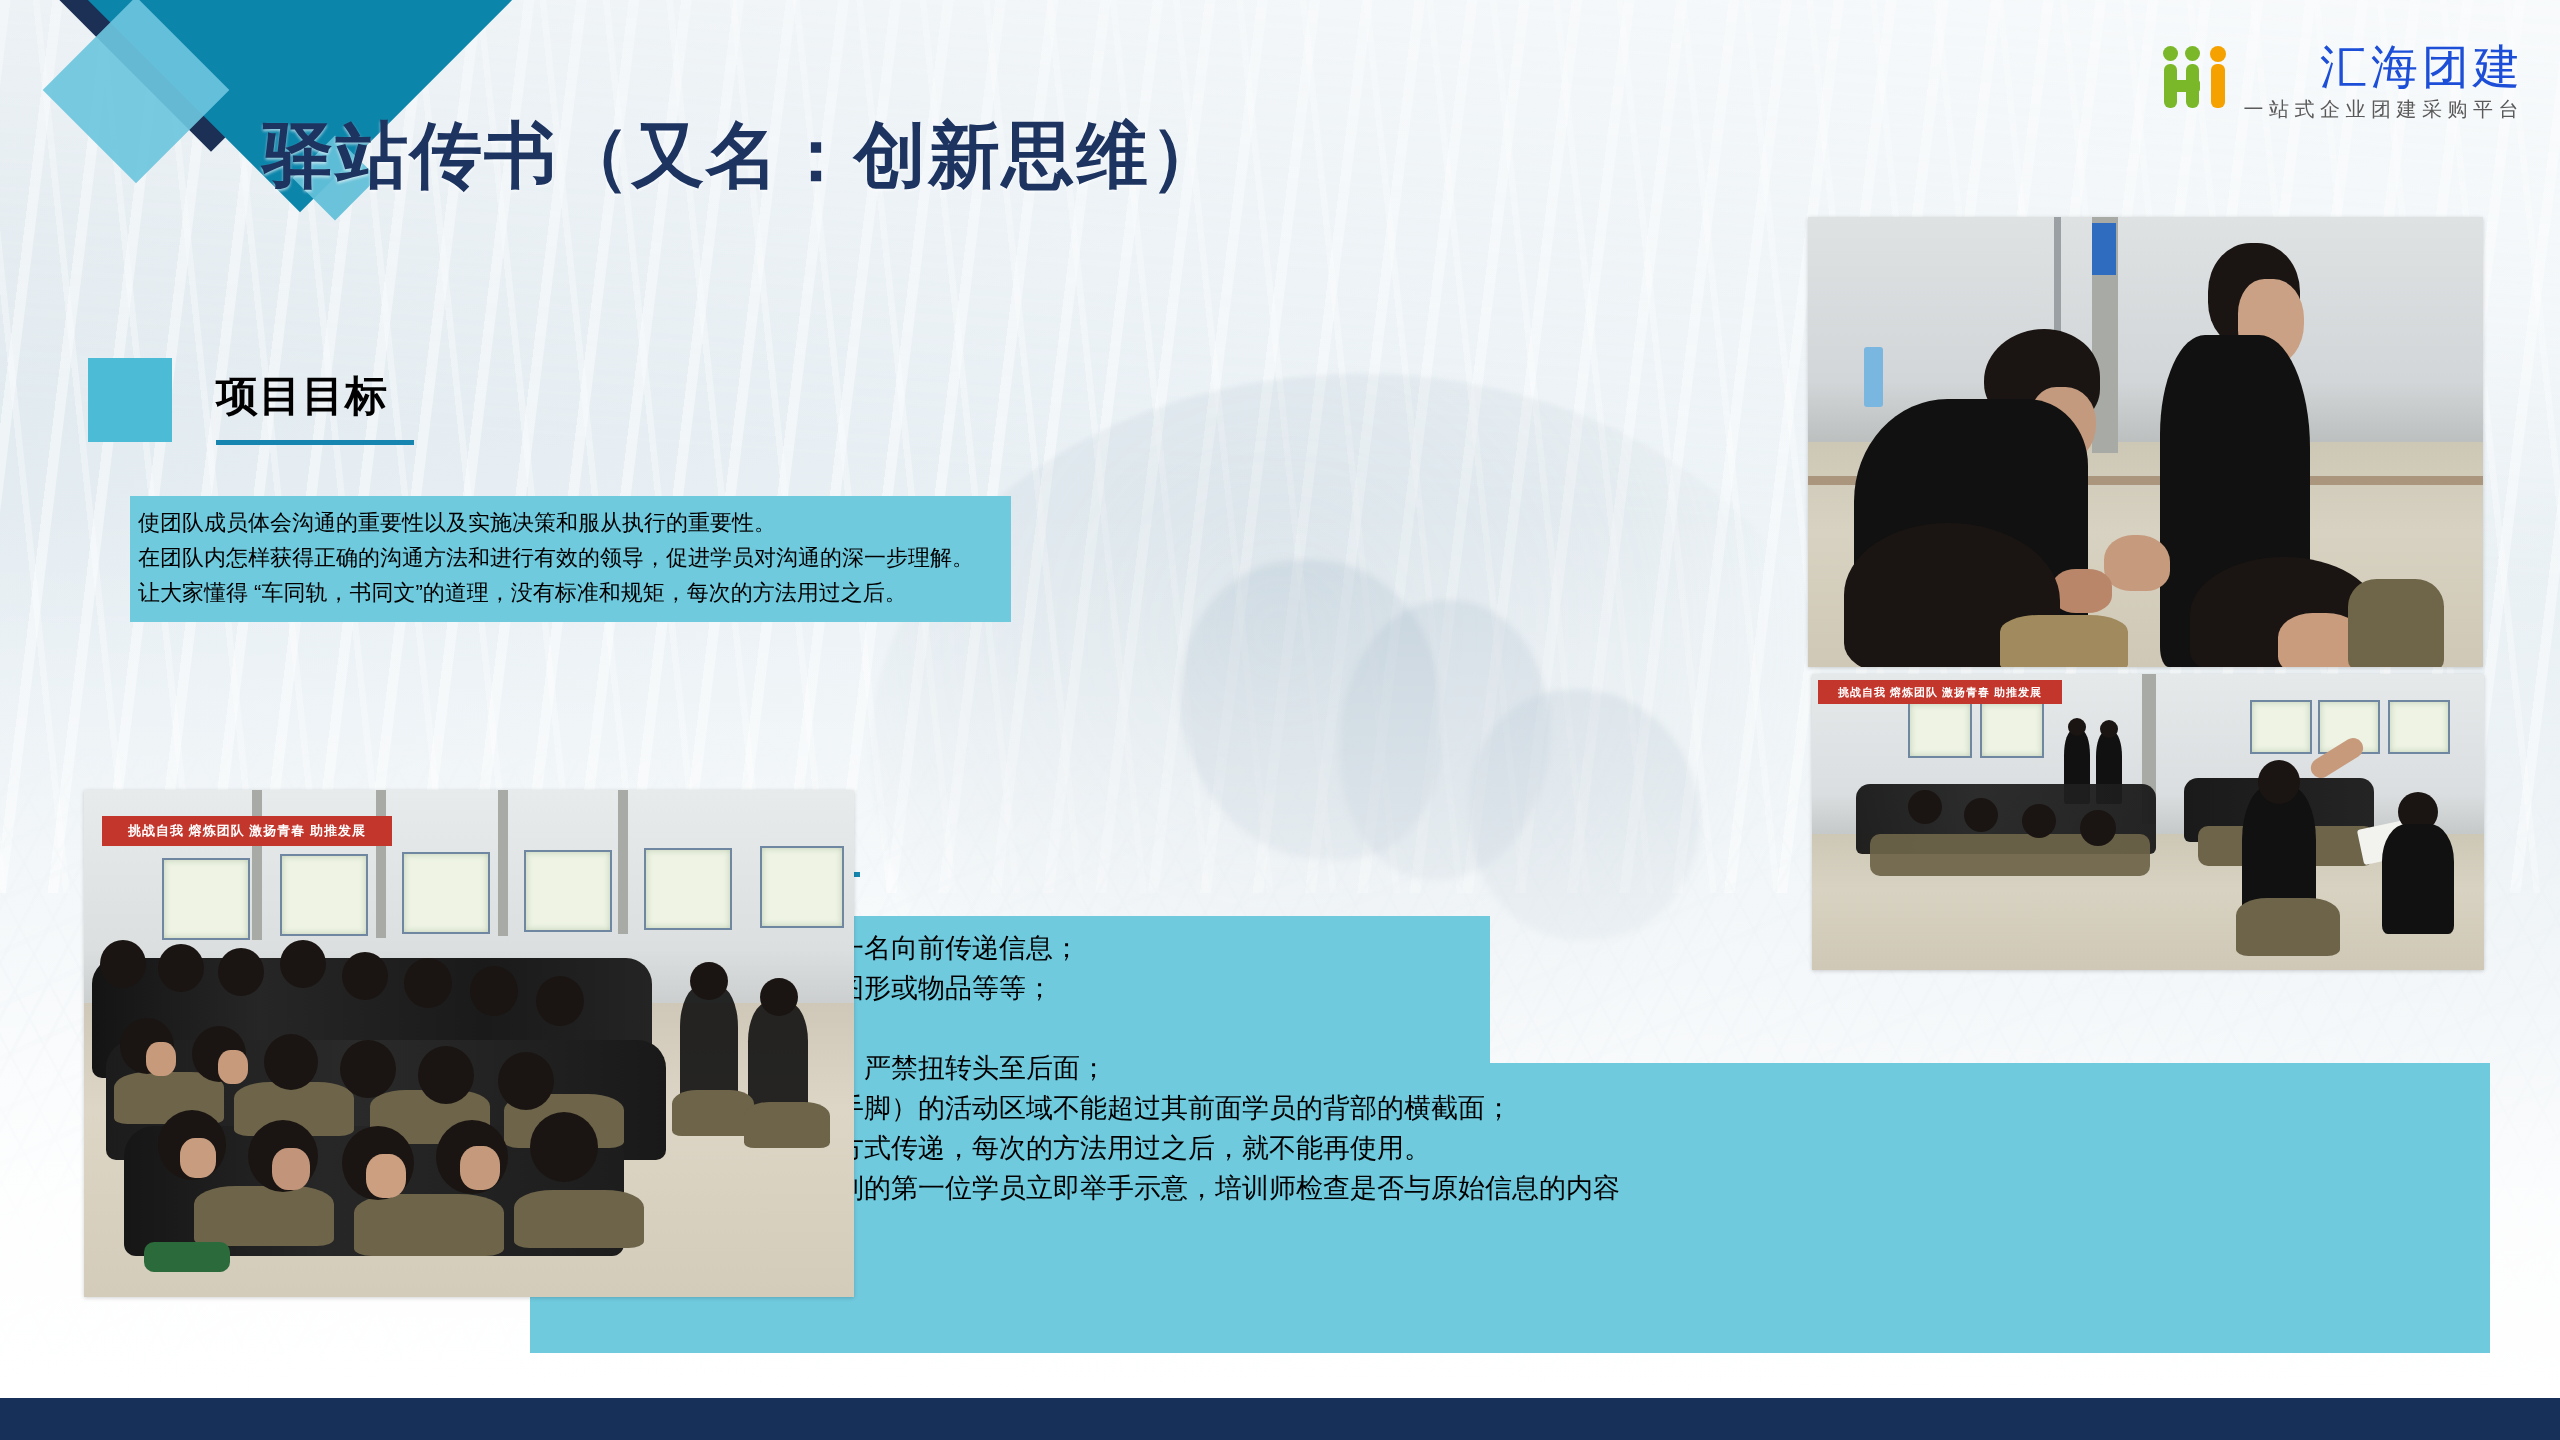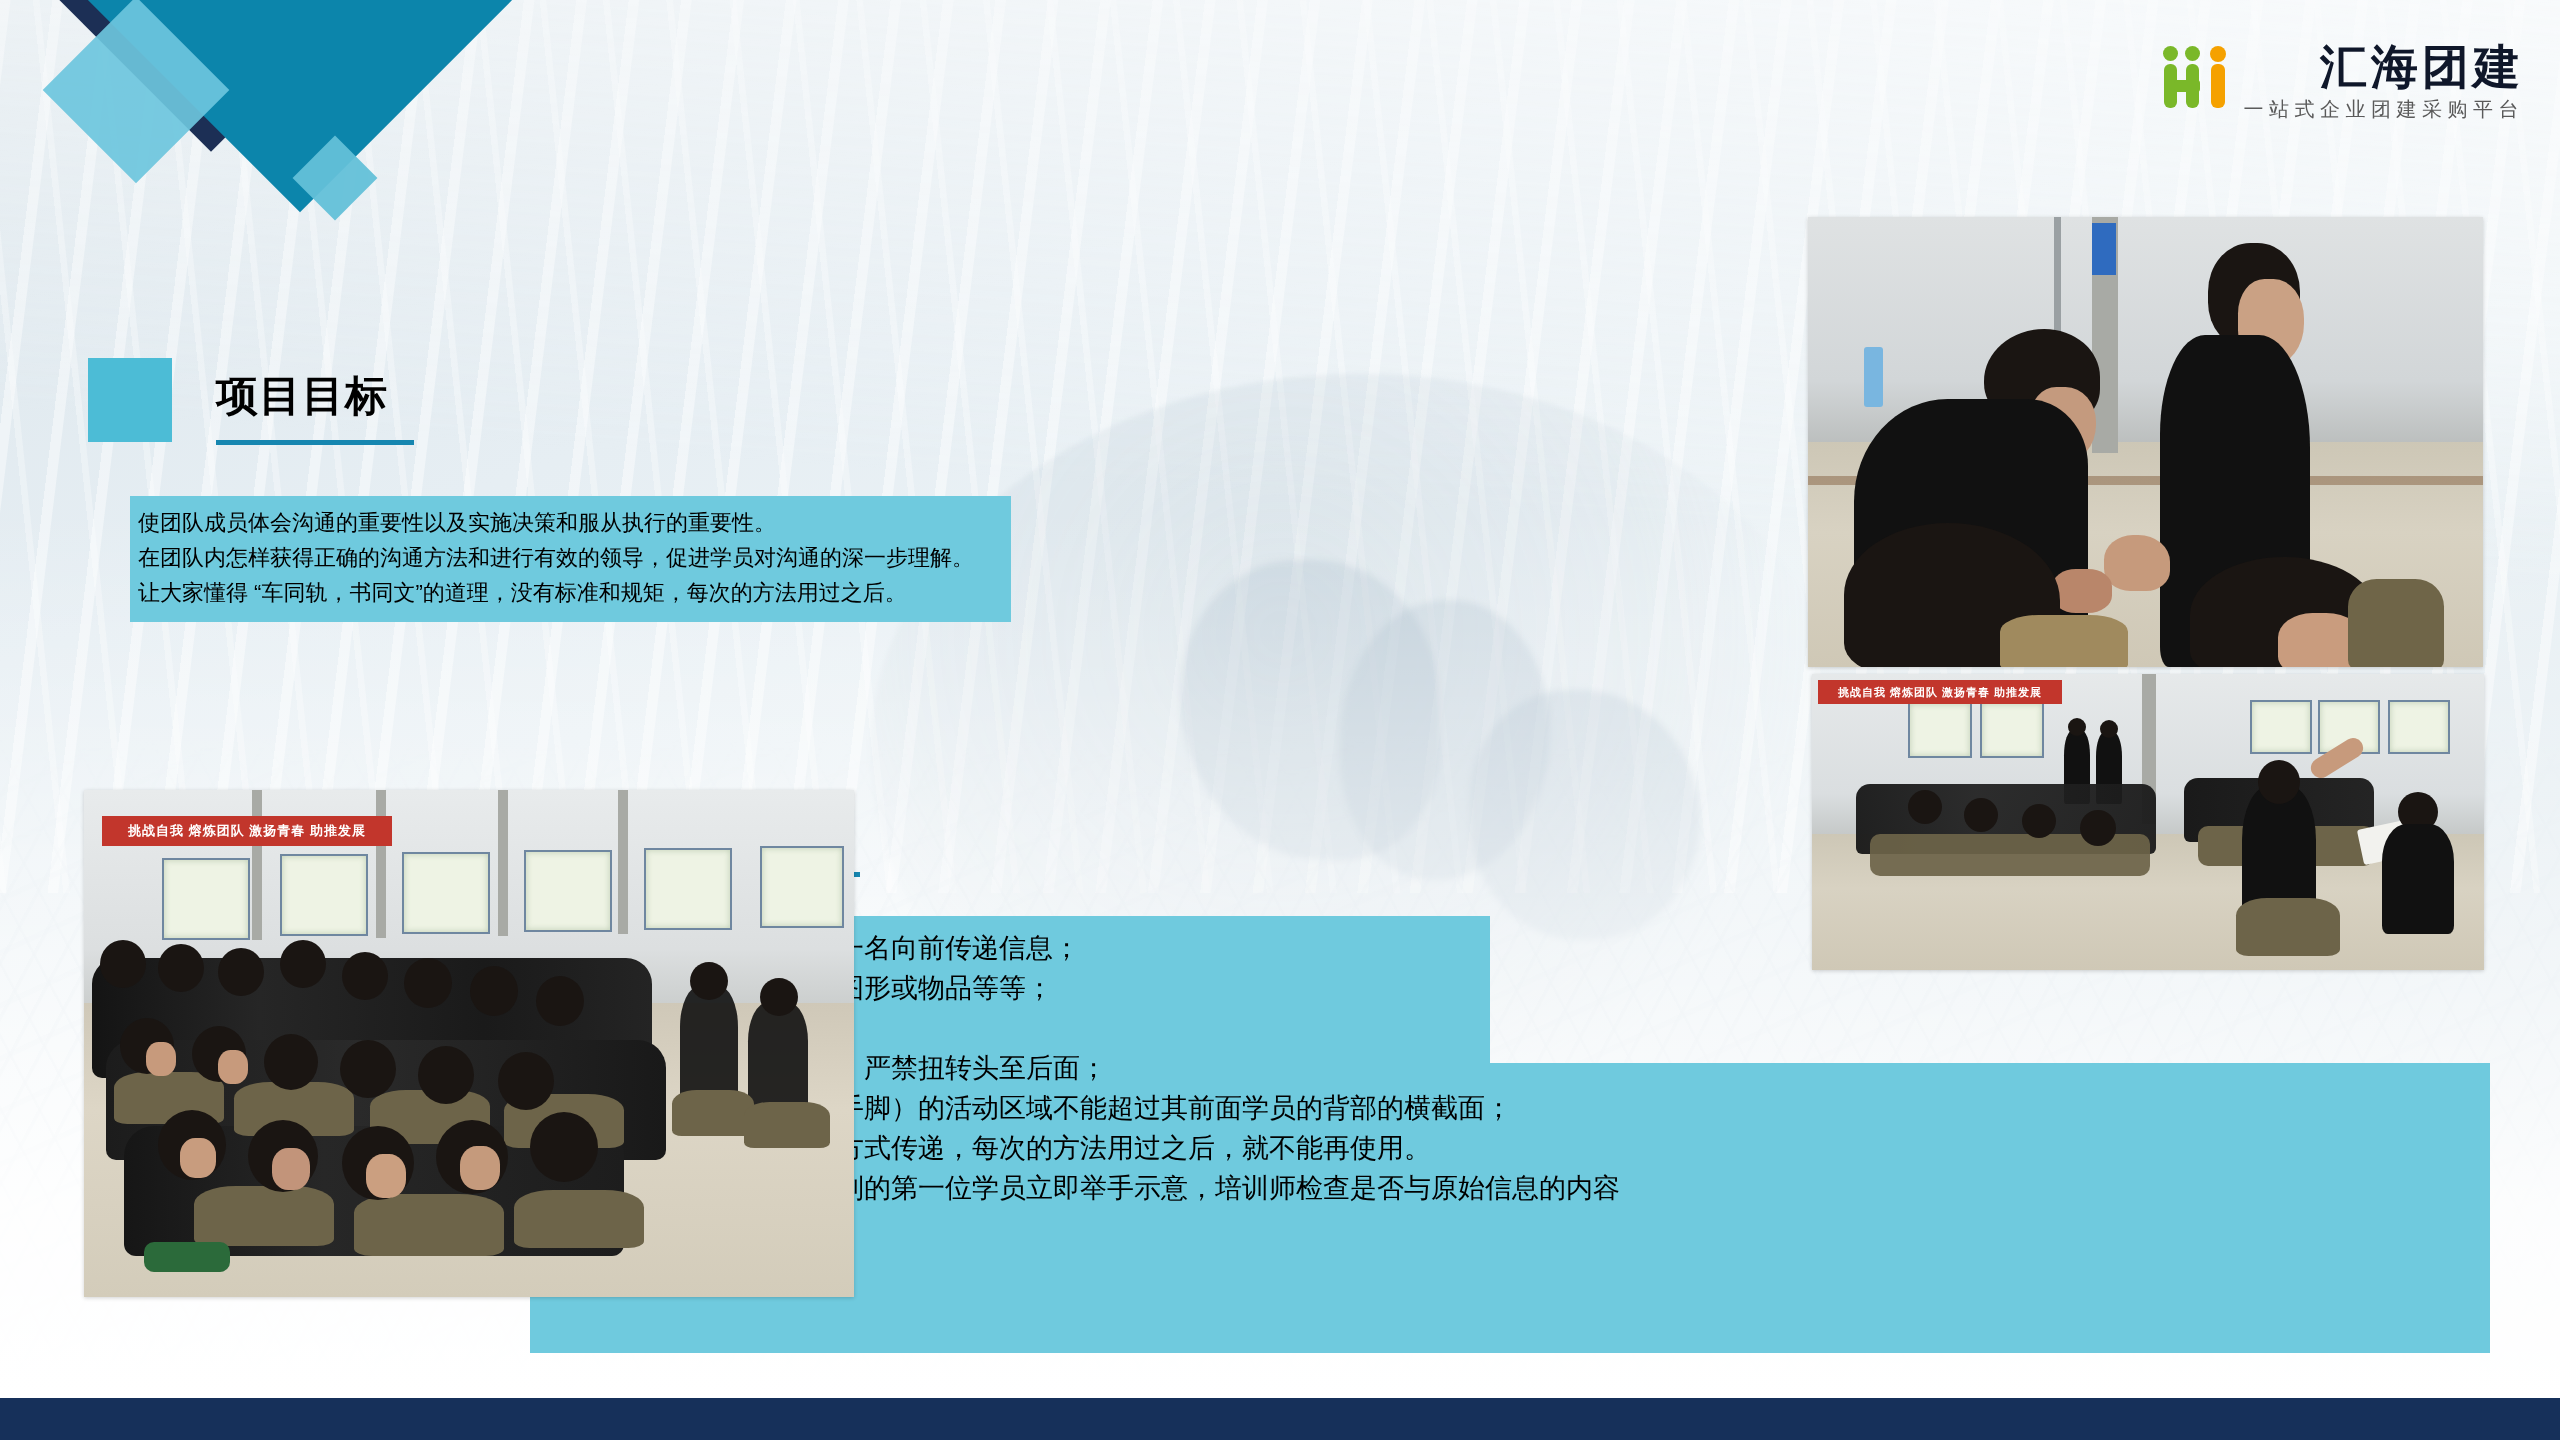--- a/index.html
+++ b/index.html
@@ -96,21 +96,21 @@
   .logo-mark .bar{position:absolute;border-radius:6px;}
   .logo-mark .b1{left:2px;top:18px;width:13px;height:44px;background:#7ab829;}
   .logo-mark .d1{left:1px;top:0px;width:15px;height:15px;border-radius:50%;background:#7ab829;}
   .logo-mark .b2{left:24px;top:18px;width:13px;height:44px;background:#7ab829;}
   .logo-mark .d2{left:23px;top:0px;width:15px;height:15px;border-radius:50%;background:#7ab829;}
   .logo-mark .cross{left:12px;top:34px;width:26px;height:12px;background:#7ab829;border-radius:3px;}
   .logo-mark .b3{left:49px;top:18px;width:14px;height:44px;background:#f5a100;}
   .logo-mark .d3{left:48px;top:0px;width:16px;height:16px;border-radius:50%;background:#f5a100;}
   .logo-text{display:flex;flex-direction:column;align-items:flex-end;}
   .logo-main{
-    font-size:47px;font-weight:bold;color:#0f172a;letter-spacing:4px;line-height:1.05;
+    font-size:47px;font-weight:normal;color:#1d4ed8;letter-spacing:4px;line-height:1.05;
   }
   .logo-sub{
     font-size:20px;color:#5a5a5a;letter-spacing:5.5px;margin-top:5px;
   }
 
   
   .sec{position:absolute;padding-left:32px;}
   .sec-square{
     position:absolute;left:0;top:0;width:84px;height:84px;background:#4cbcd6;
   }
@@ -185,20 +185,21 @@
   <div class="bg-blob" style="left:1340px;top:600px;width:210px;height:280px;border-radius:52% 48% 55% 45%;"></div>
   <div class="bg-blob" style="left:1470px;top:690px;width:230px;height:250px;border-radius:45% 55% 50% 50%;"></div>
   <div class="bg-ice2"></div>
   <div class="bg-ice"></div>
 
   <div class="deco deco-navy"></div>
   <div class="deco deco-teal"></div>
   <div class="deco deco-lt1"></div>
   <div class="deco deco-lt2"></div>
 
+  <div class="title">驿站传书（又名：创新思维）</div>
 
   <div class="logo">
     <div class="logo-mark">
       <div class="bar d1"></div>
         <div class="bar b1"></div>
       <div class="bar d2"></div>
         <div class="bar b2"></div>
       <div class="bar cross"></div>
       <div class="bar d3"></div>
         <div class="bar b3"></div>

